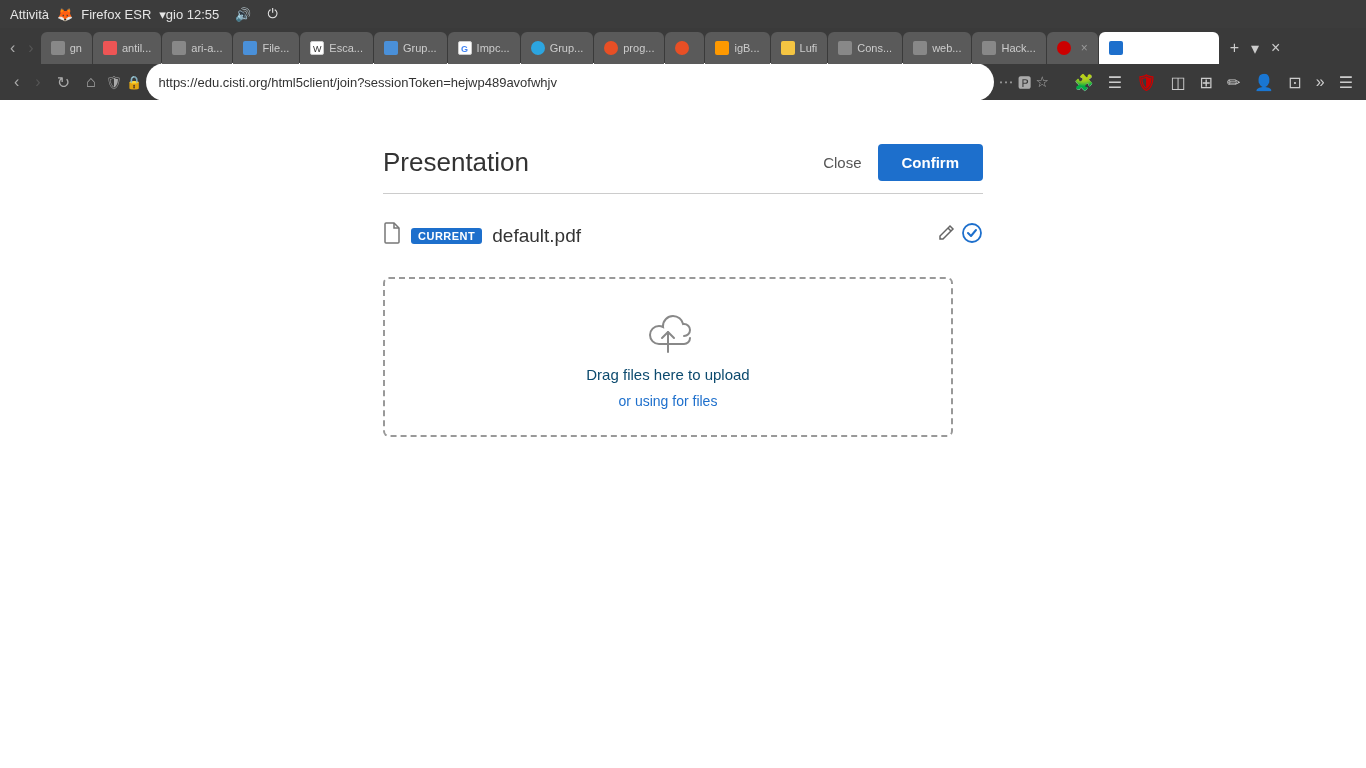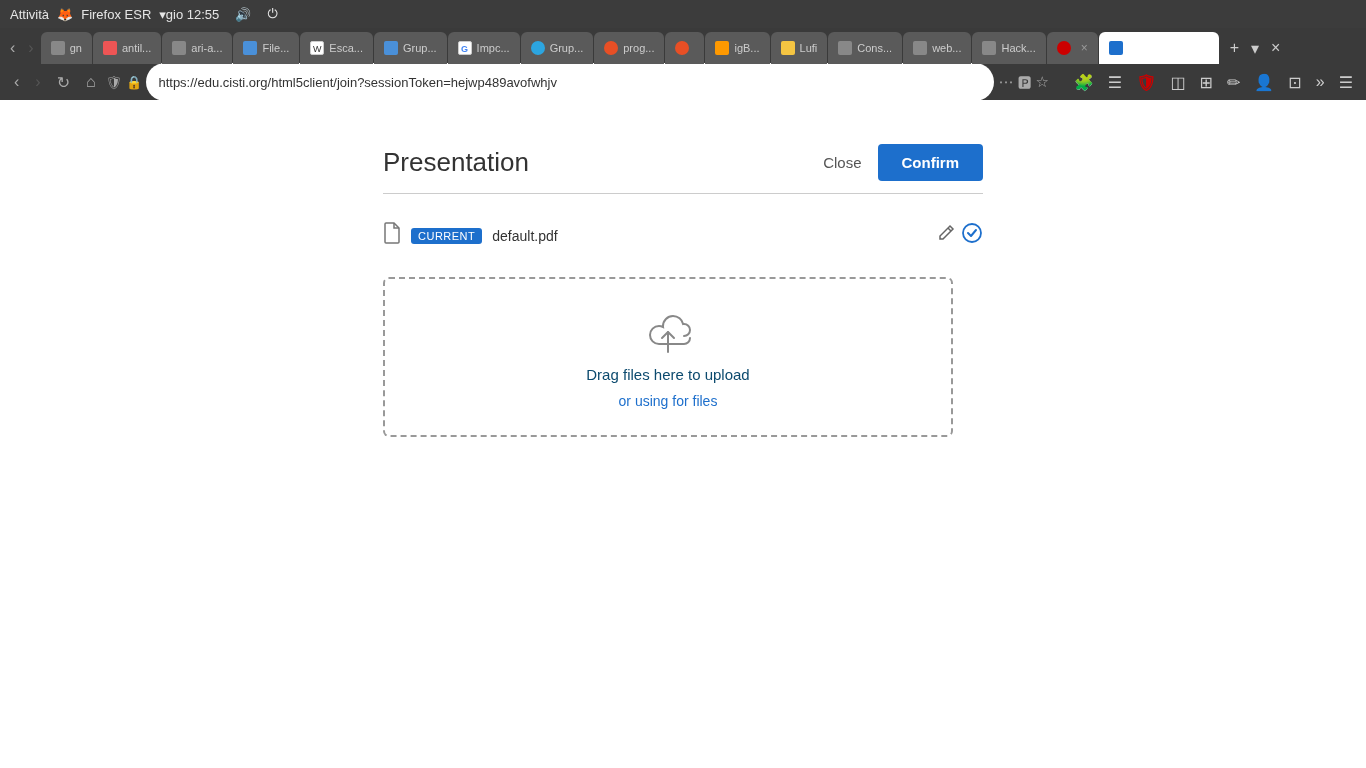--- a/index.html
+++ b/index.html
@@ -187,27 +187,27 @@
       gap: 10px;
     }
     .file-icon {
       font-size: 20px;
       color: #777;
     }
     .current-badge {
       background: #1d6fcc;
       color: #fff;
       font-size: 11px;
-      font-weight: normal;
+      font-weight: bold;
       padding: 2px 7px;
       border-radius: 3px;
       letter-spacing: 0.5px;
     }
     .file-name {
-      font-size: 14px;
+      font-size: 19px;
       color: #333;
     }
     .file-actions {
       display: flex;
       align-items: center;
       gap: 6px;
     }
     .file-action-icon {
       font-size: 18px;
       color: #666;

